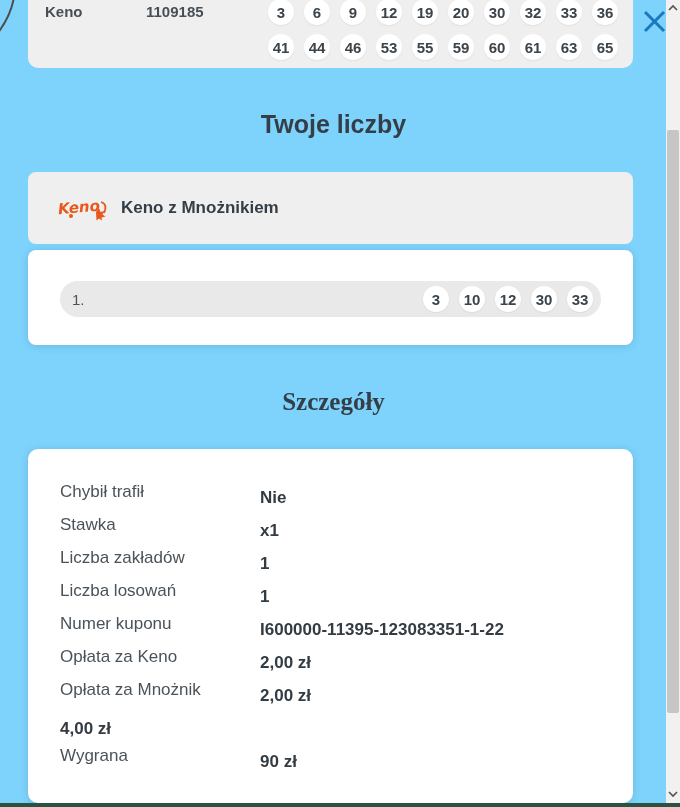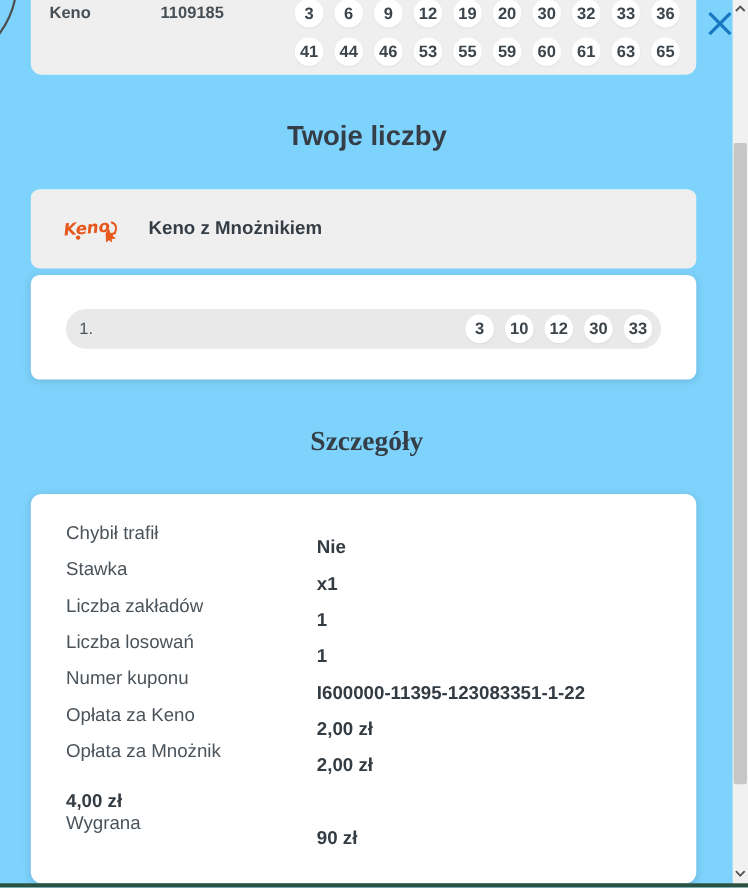--- a/index.html
+++ b/index.html
@@ -29,35 +29,35 @@
 
   
   .section-heading { position:absolute; left:0; width:667px; text-align:center;
     font-size:25px; font-weight:bold; color:#353e46; z-index:2; }
   .h-your { top:110px; } .h-details { top:388px;font-family:Liberation Serif, serif; }
 
   
   .game-header { position:absolute; left:28px; top:172px; width:605px; height:72px;
     background:#efefef; border-radius:8px; z-index:2; display:flex; align-items:center; }
   .keno-logo { margin-left:30px; flex:0 0 auto; }
-  .game-name { margin-left:27px; font-size:17px; font-weight:bold; color:#353e46; }
+  .game-name { margin-left:13px; font-size:17px; font-weight:bold; color:#353e46; }
 
   
   .bet-card { position:absolute; left:28px; top:250px; width:605px; height:95px;
     background:#fff; border-radius:8px; box-shadow:0 1px 8px rgba(0,0,0,0.13); z-index:2; }
   .bet-pill { position:absolute; left:32px; top:31px; width:541px; height:36px;
     background:#e9e9ea; border-radius:18px; display:flex; align-items:center; }
   .bet-index { margin-left:12px; font-size:15px; color:#4b535a; }
   .bet-balls { margin-left:auto; margin-right:8px; display:flex; gap:10px; }
 
   
   .details-card { position:absolute; left:28px; top:449px; width:605px; height:354px;
     background:#fff; border-radius:10px; box-shadow:0 1px 8px rgba(0,0,0,0.13); z-index:2;
     padding:26px 32px 0 32px; }
-  .detail-row { height:33px; display:flex; align-items:flex-start;gap:28px; }
+  .detail-row { height:33px; display:flex; align-items:center; }
   .detail-label { width:200px; flex:0 0 200px; font-size:17px; color:#4b535a; }
   .detail-value { font-size:17px; font-weight:bold; color:#333b43;margin-top:13px; }
 
   
   .green-bar { position:absolute; left:0; right:0; bottom:0; height:4px; background:#2b5140; z-index:9; }
 
   
   .scrollbar { position:absolute; right:0; top:0; width:14px; height:807px; background:#f1f1f1; z-index:6; }
   .sb-arrow { position:absolute; left:0; width:14px; height:14px; display:flex;
     align-items:center; justify-content:center; cursor:pointer; }

